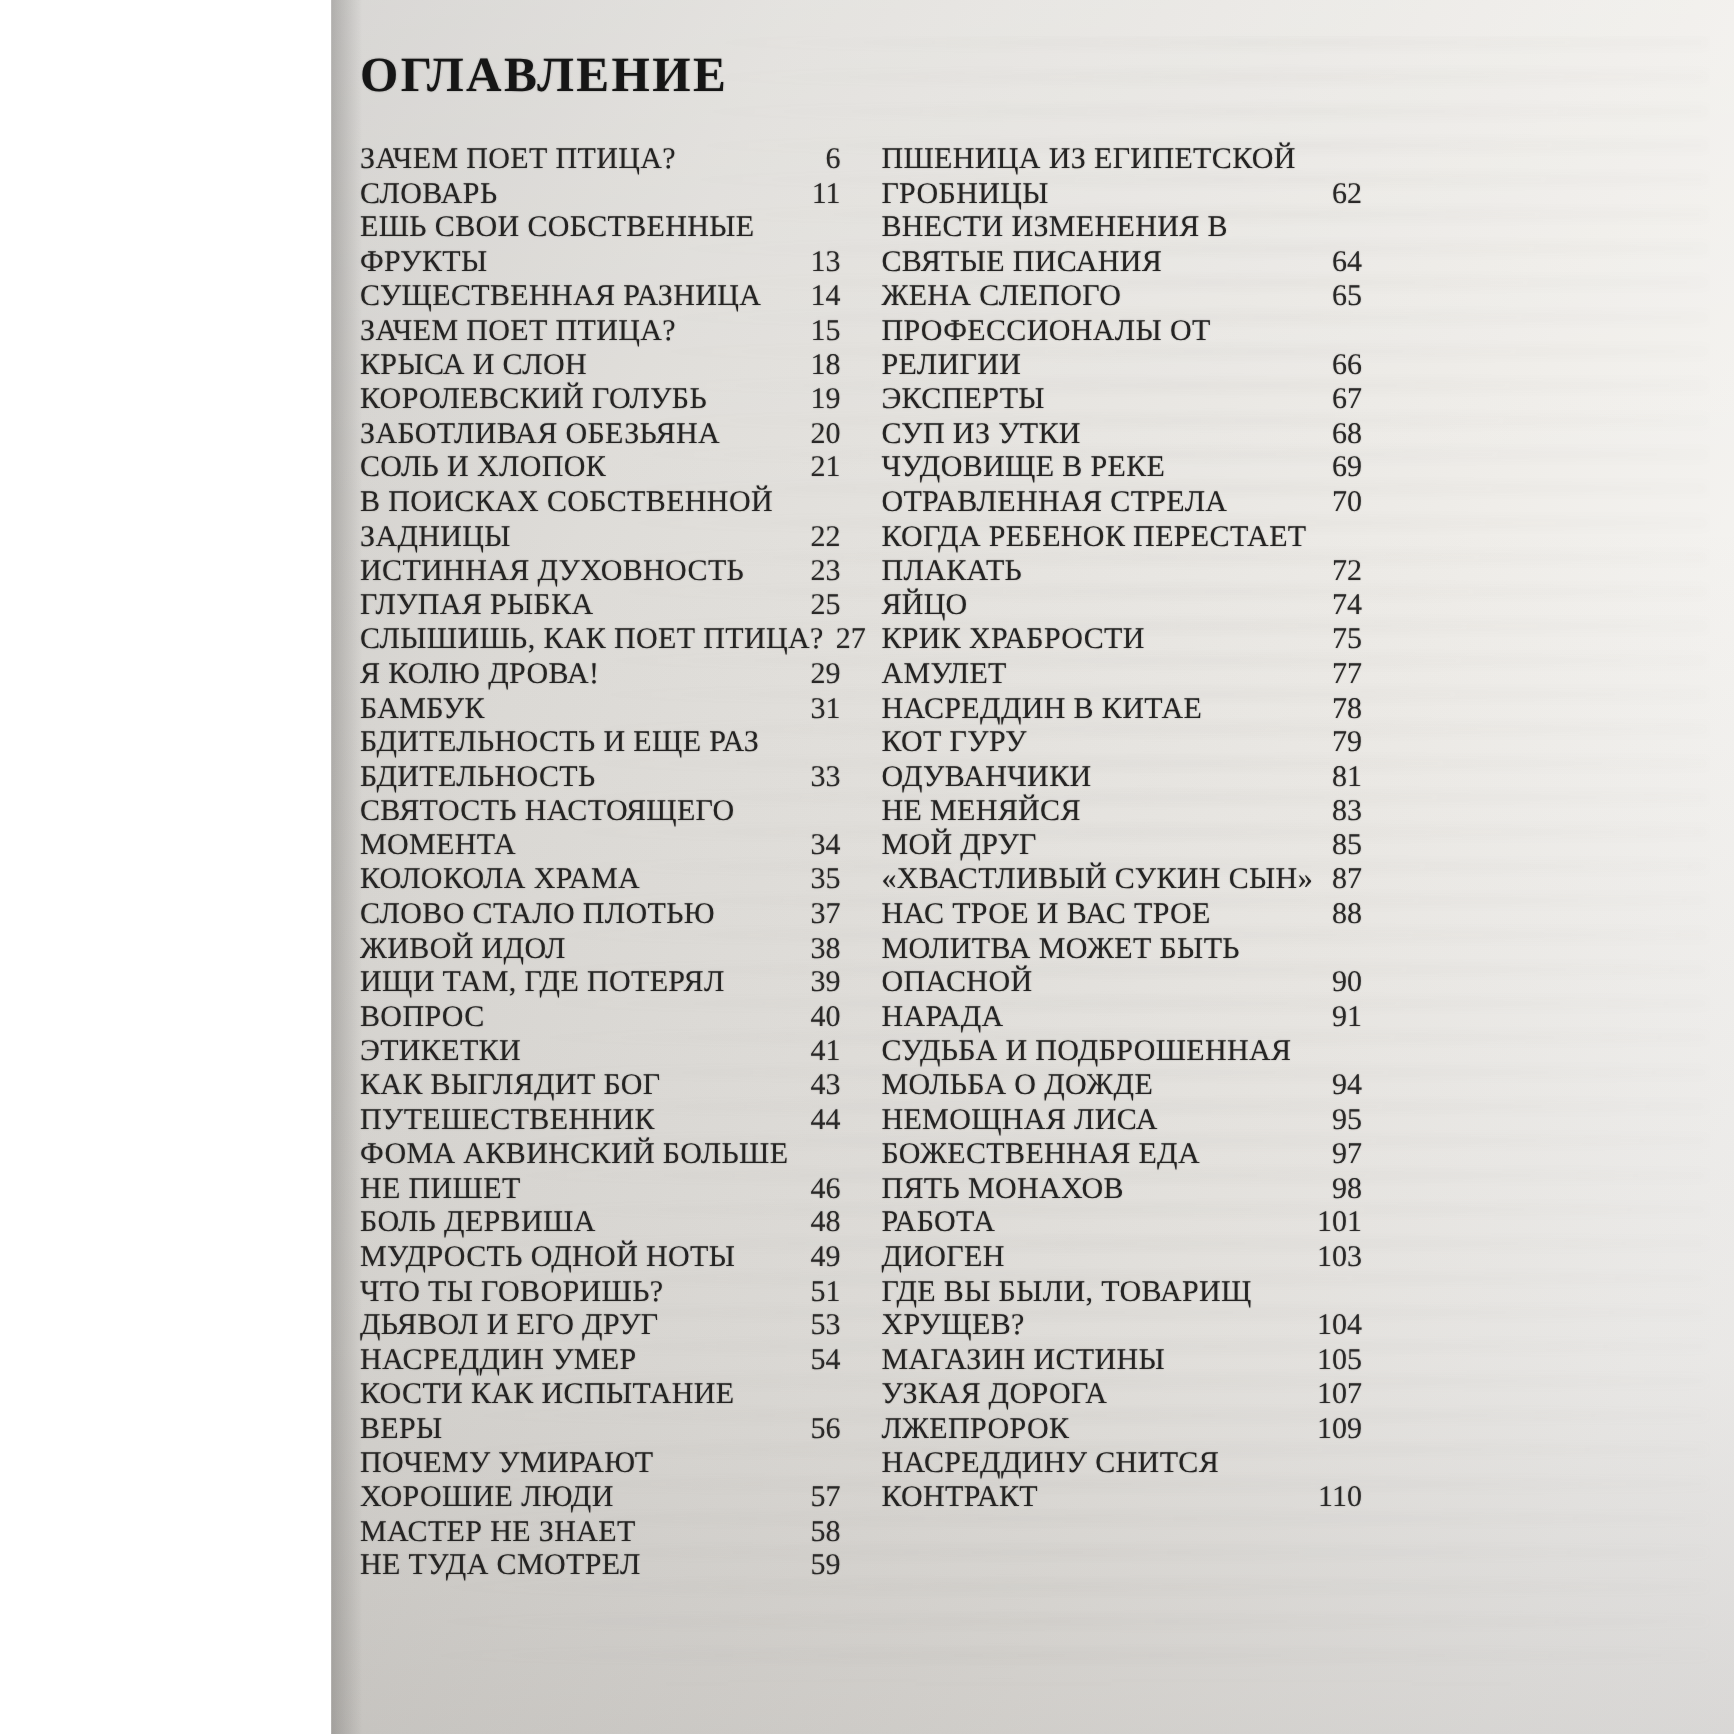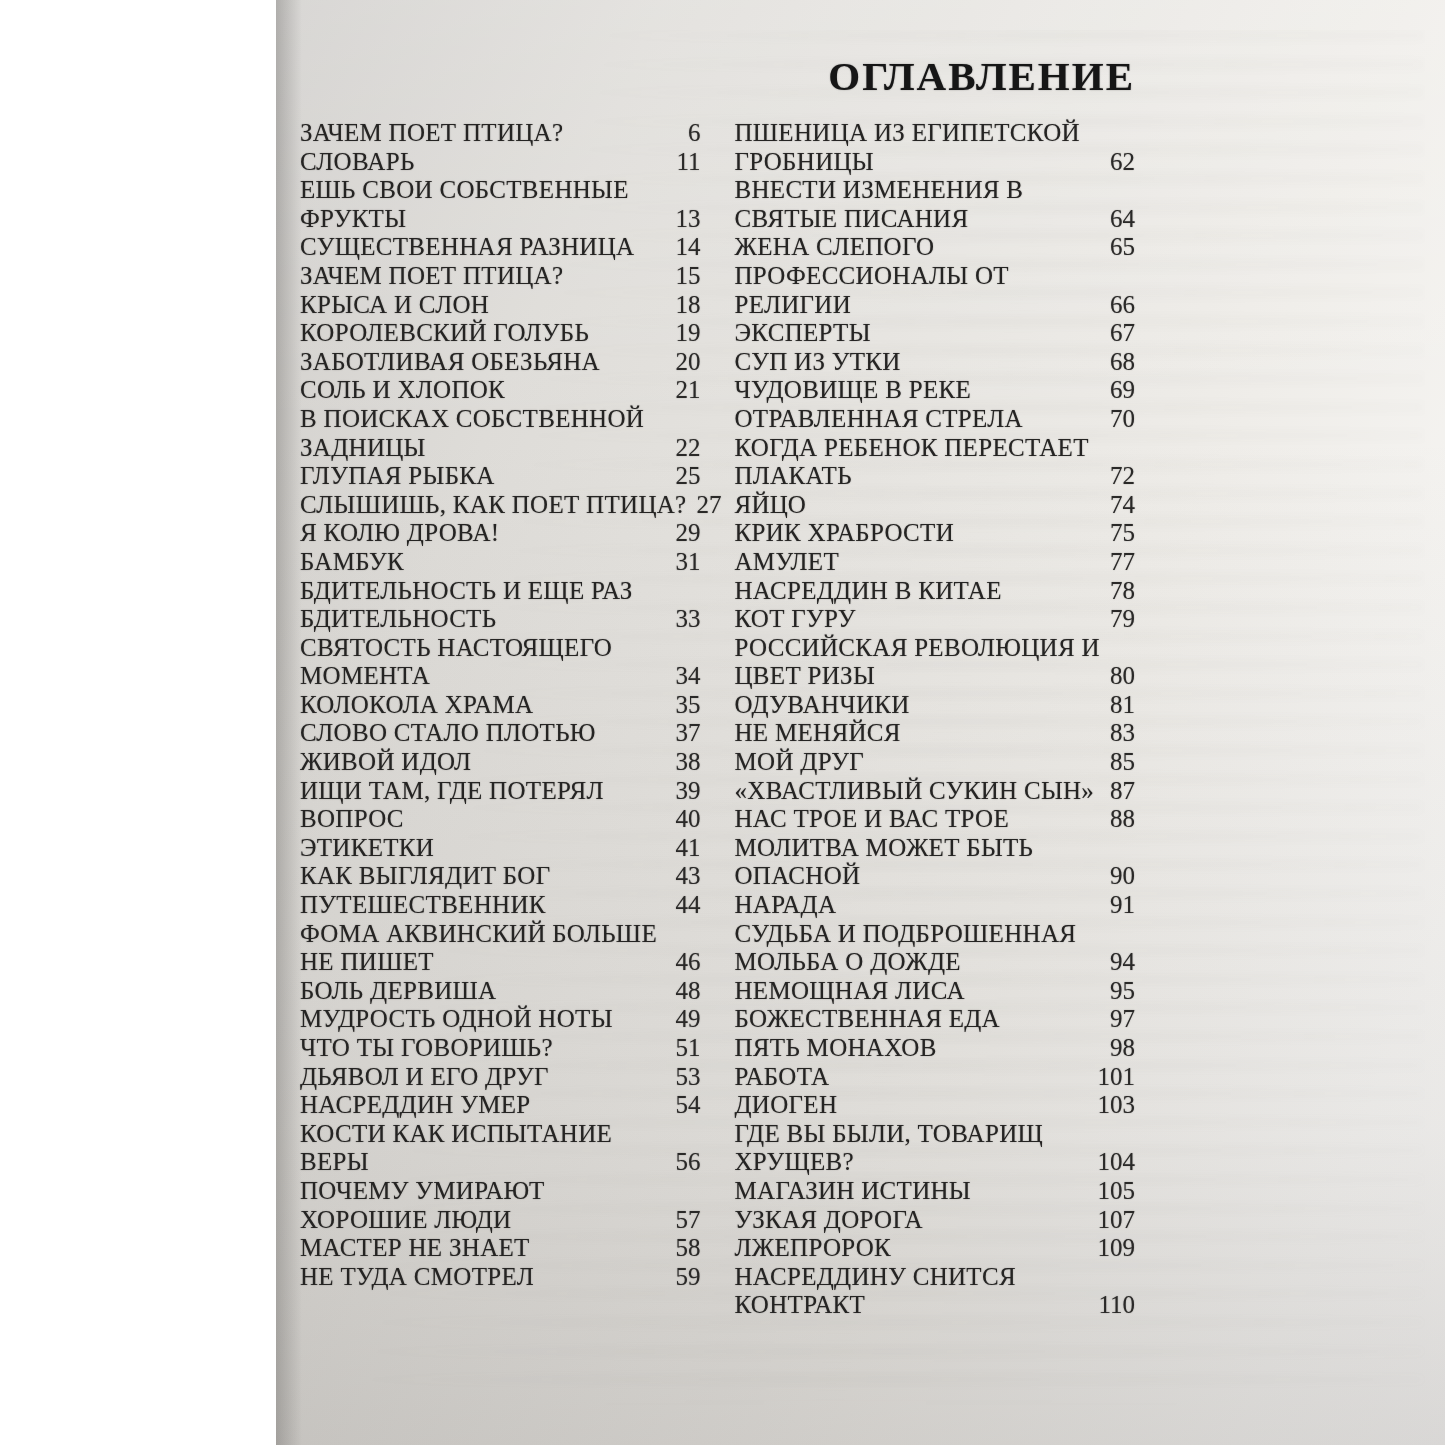--- a/index.html
+++ b/index.html
@@ -58,22 +58,21 @@
     opacity: 0.45;
     -webkit-mask-image: linear-gradient(100deg, rgba(0,0,0,0) 15%, rgba(0,0,0,0.85) 55%, rgba(0,0,0,0.25) 100%);
             mask-image: linear-gradient(100deg, rgba(0,0,0,0) 15%, rgba(0,0,0,0.85) 55%, rgba(0,0,0,0.25) 100%);
   }
 
   .title-wrap {
     position: absolute;
     left: 300px;
     top: 38px;
     width: 835px;
-    text-align: right;
-    margin-top: 14px;
+    text-align: left;
   }
   .toc-title {
     font-size: 41px;
     font-weight: bold;
     letter-spacing: 2px;
     color: #161616;
     text-shadow: 0 0 1.5px rgba(30,30,30,0.45);
   }
 
   .columns {
@@ -185,20 +184,26 @@
         <div class="entry-line">
           <span class="line-text">В ПОИСКАХ СОБСТВЕННОЙ</span>
         </div>
         <div class="entry-line">
           <span class="line-text">ЗАДНИЦЫ</span>
           <span class="page-num">22</span>
         </div>
       </div>
       <div>
         <div class="entry-line">
+          <span class="line-text">ИСТИННАЯ ДУХОВНОСТЬ</span>
+          <span class="page-num">23</span>
+        </div>
+      </div>
+      <div>
+        <div class="entry-line">
           <span class="line-text">ГЛУПАЯ РЫБКА</span>
           <span class="page-num">25</span>
         </div>
       </div>
       <div>
         <div class="entry-line">
           <span class="line-text">СЛЫШИШЬ, КАК ПОЕТ ПТИЦА?</span>
           <span class="page-num">27</span>
         </div>
       </div>
@@ -442,29 +447,20 @@
         </div>
       </div>
       <div>
         <div class="entry-line">
           <span class="line-text">КОТ ГУРУ</span>
           <span class="page-num">79</span>
         </div>
       </div>
       <div>
         <div class="entry-line">
-          <span class="line-text">РОССИЙСКАЯ РЕВОЛЮЦИЯ И</span>
-        </div>
-        <div class="entry-line">
-          <span class="line-text">ЦВЕТ РИЗЫ</span>
-          <span class="page-num">80</span>
-        </div>
-      </div>
-      <div>
-        <div class="entry-line">
           <span class="line-text">ОДУВАНЧИКИ</span>
           <span class="page-num">81</span>
         </div>
       </div>
       <div>
         <div class="entry-line">
           <span class="line-text">НЕ МЕНЯЙСЯ</span>
           <span class="page-num">83</span>
         </div>
       </div>

